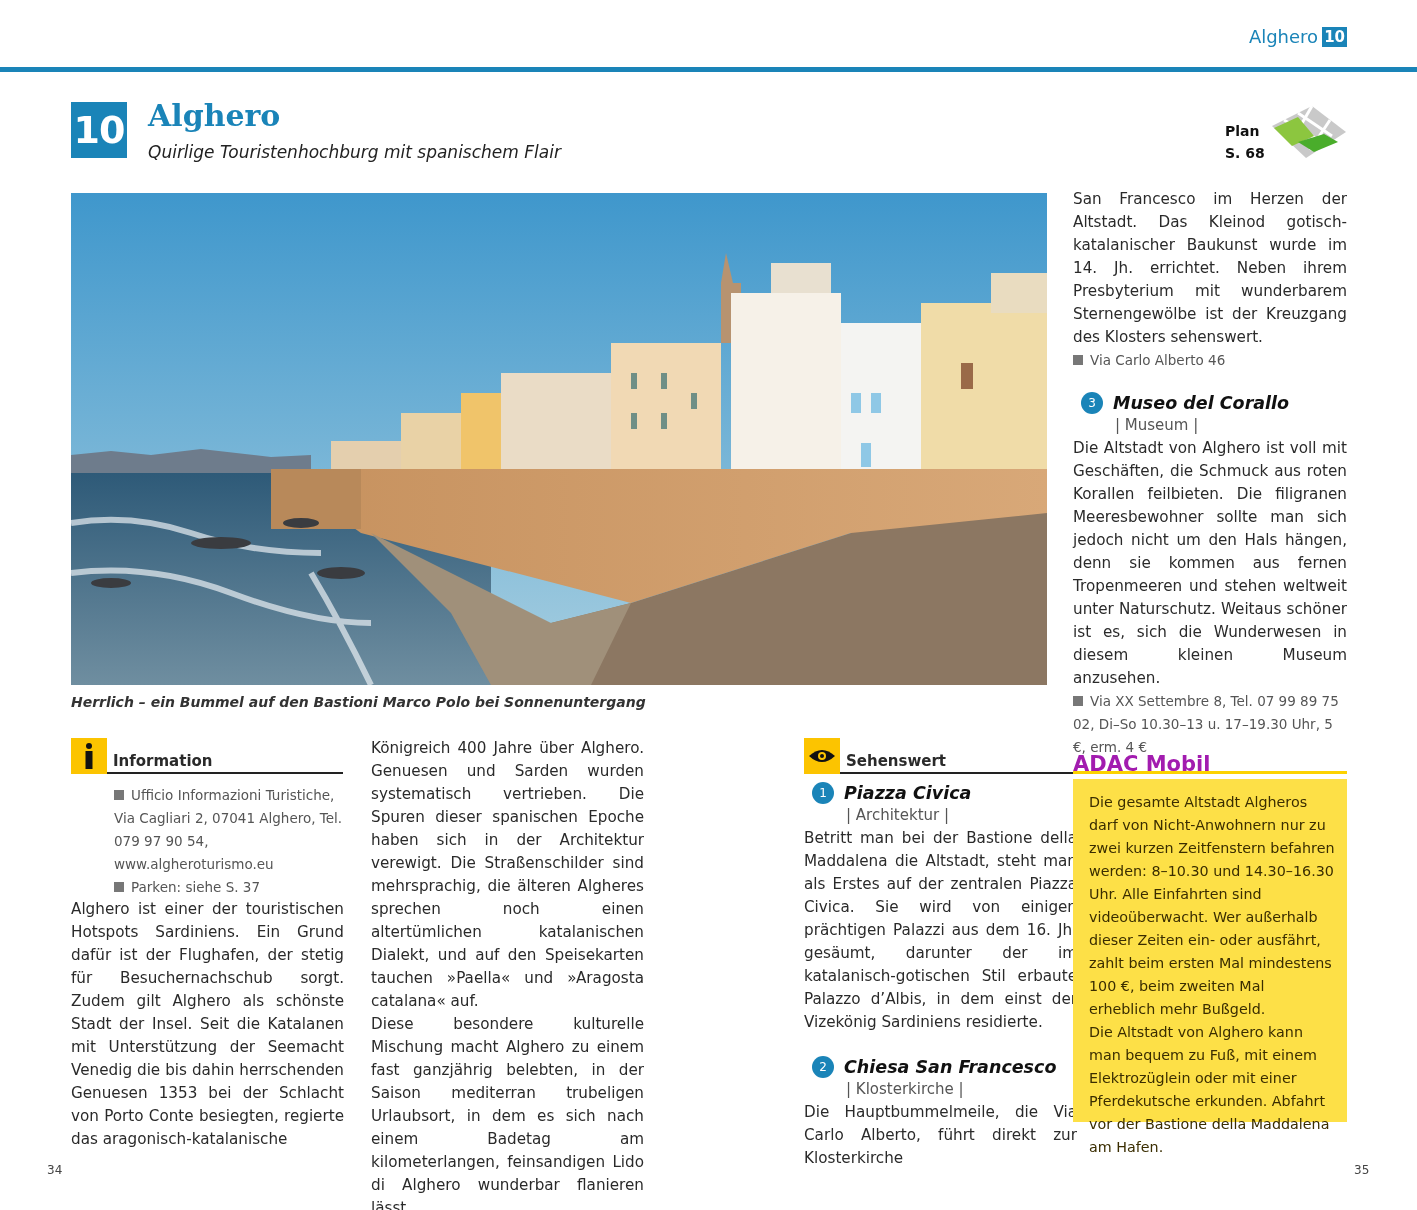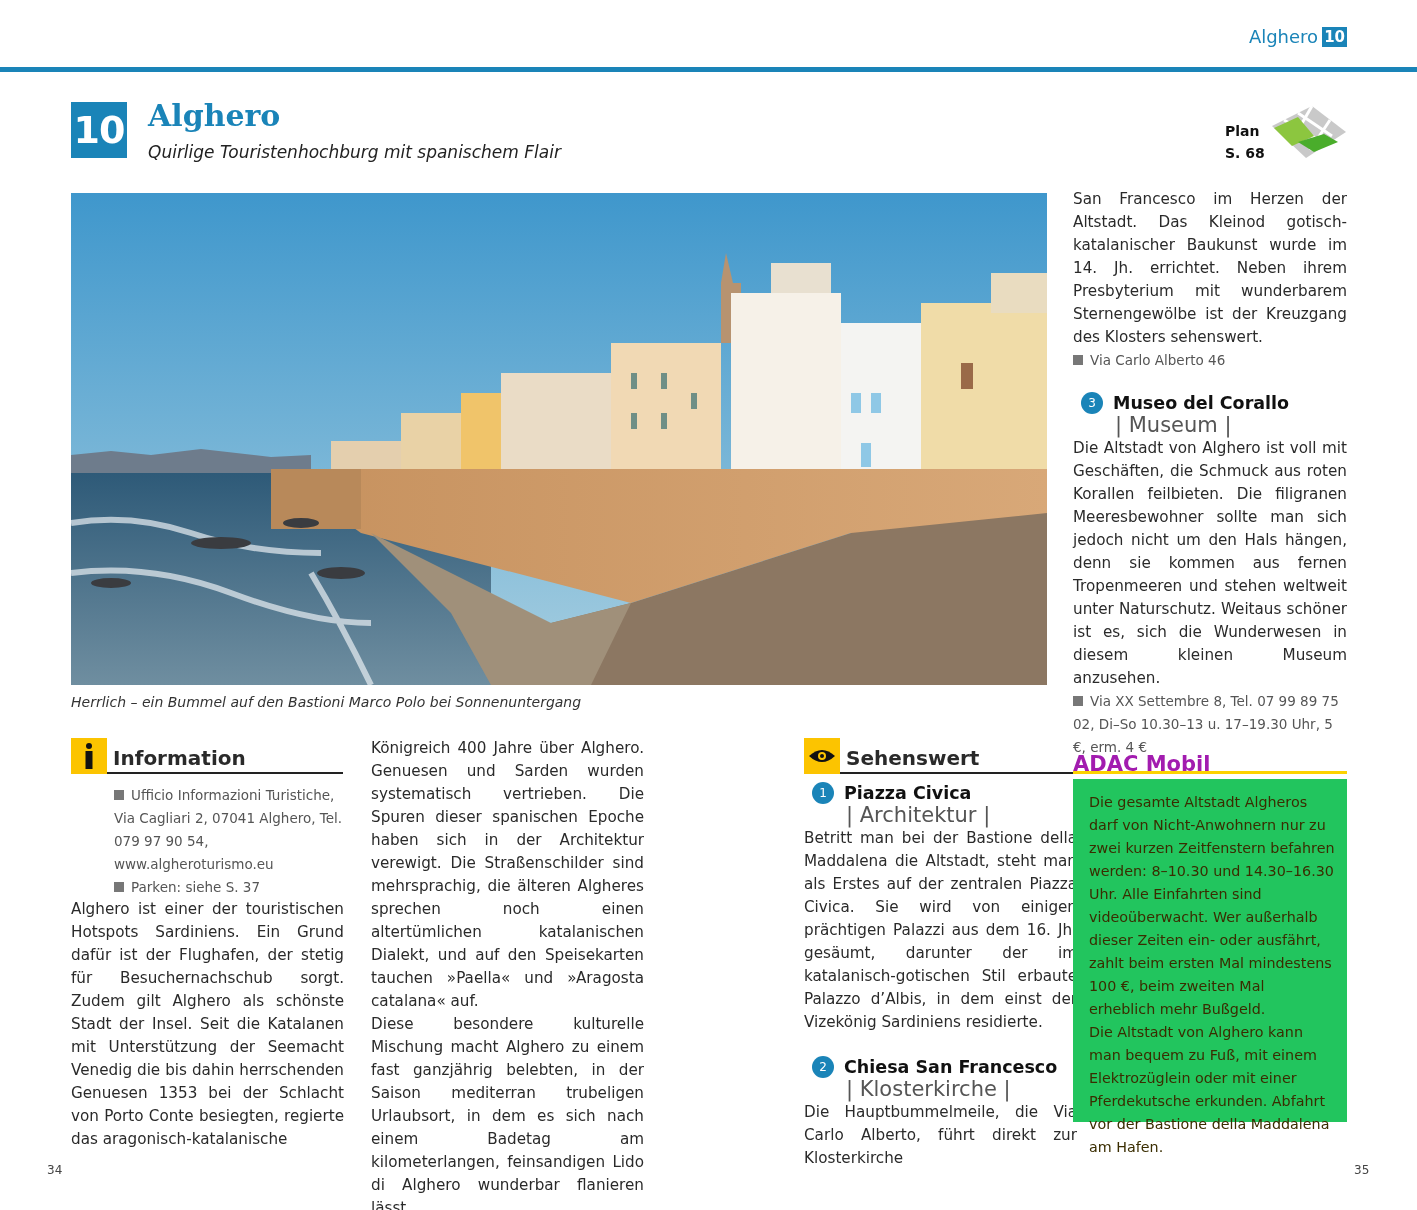--- a/index.html
+++ b/index.html
@@ -7,34 +7,34 @@
   .abs{position:absolute;}
   .runhead{top:26px;right:70px;display:flex;align-items:center;gap:4px;font-size:18px;color:#1a84b8;}
   .runhead .num{background:#1a84b8;color:#fff;font-weight:bold;font-size:15px;padding:1px 2px;line-height:18px;}
   .rule{top:67px;left:0;width:1417px;height:5px;background:#1a84b8;}
   .bignum{left:71px;top:102px;width:56px;height:56px;background:#1a84b8;color:#fff;font-size:38px;font-weight:bold;display:flex;align-items:center;justify-content:center;letter-spacing:-1px;}
   .title{left:148px;top:98px;font-family:"DejaVu Serif",serif;font-weight:bold;font-size:30px;color:#1a84b8;}
   .subtitle{left:148px;top:142px;font-style:italic;font-size:17px;color:#222;}
   .plan{left:1225px;top:120px;font-weight:bold;font-size:14px;line-height:22px;color:#111;}
   .planicon{left:1270px;top:104px;}
   .photo{left:71px;top:193px;width:976px;height:492px;overflow:hidden;}
-  .caption{left:71px;top:694px;font-style:italic;font-size:14px;color:#333;}
+  .caption{left:71px;top:694px;font-style:italic;font-size:14px;color:#333;font-weight:bold;}
   .col{font-size:15.2px;line-height:23px;text-align:justify;color:#2a2a2a;}
   .meta{font-size:13.5px;line-height:23px;color:#555;}
   .sq{display:inline-block;width:10px;height:10px;background:#777;margin-right:7px;vertical-align:0px;}
   .boxhead{display:flex;align-items:flex-end;}
   .boxicon{width:36px;height:36px;background:#fcc400;display:flex;align-items:center;justify-content:center;}
-  .boxlabel{flex:1;border-bottom:2px solid #222;font-weight:bold;font-size:20px;padding:0 0 2px 6px;margin-left:0;}
+  .boxlabel{flex:1;border-bottom:2px solid #222;font-weight:bold;font-size:15px;padding:0 0 2px 6px;margin-left:0;}
   .poi{display:flex;align-items:center;gap:10px;}
   .circ{width:22px;height:22px;border-radius:50%;background:#1a84b8;color:#fff;font-size:12px;display:flex;align-items:center;justify-content:center;margin-left:8px;}
-  .poiname{font-weight:bold;font-size:17.5px;color:#111;}
-  .poitype{padding-left:42px;font-size:21px;color:#555;line-height:23px;}
+  .poiname{font-weight:bold;font-size:17.5px;color:#111;font-style:italic;}
+  .poitype{padding-left:42px;font-size:15px;color:#555;line-height:23px;}
   .adac-title{left:1073px;top:752px;font-weight:bold;font-size:21px;color:#a21caf;}
   .adac-line{left:1073px;top:771px;width:274px;height:3px;background:#fcd200;}
-  .adac-box{left:1073px;top:779px;width:274px;height:343px;background:#22c55e;box-sizing:border-box;padding:12px 12px 12px 16px;font-size:14.3px;line-height:23px;color:#3a2d00;}
+  .adac-box{left:1073px;top:779px;width:274px;height:343px;background:#fde047;box-sizing:border-box;padding:12px 12px 12px 16px;font-size:14.3px;line-height:23px;color:#3a2d00;}
   .pagenum{font-size:12px;color:#444;text-align:center;}
 </style>
 </head>
 <body>
 
 <div class="abs runhead">
   <span>Alghero</span>
   <span class="num">10</span>
 </div>
 <div class="abs rule"></div>

